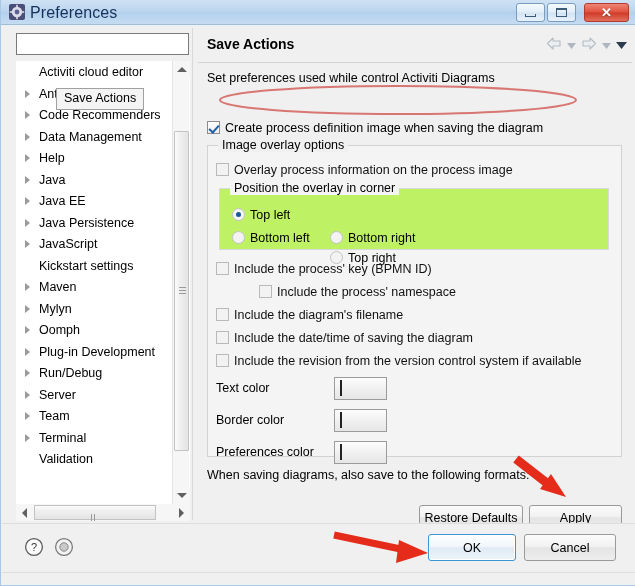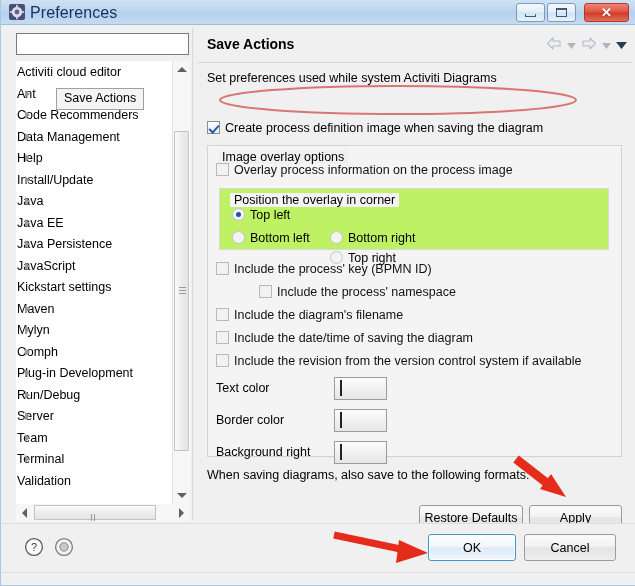--- a/index.html
+++ b/index.html
@@ -99,20 +99,21 @@
     position: absolute; left: 0; top: 0;
     width: 158px; height: 443px;
   }
   .tree-item {
     position: relative;
     height: 21.5px;
     line-height: 21.5px;
     font-size: 12.5px;
     color: #000;
     white-space: nowrap;
+    padding-left: 22px;
     cursor: default;
   }
   .tree-item .arrow {
     position: absolute; left: 8px; top: 6px;
     width: 0; height: 0;
     border-left: 5px solid #9a9a9a;
     border-top: 4px solid transparent;
     border-bottom: 4px solid transparent;
   }
   
@@ -239,21 +240,21 @@
     border: 1px solid #d2d2d2;
     background: #f4f4f4;
   }
   .grp-legend {
     position: absolute; left: 10px; top: -8px;
     background: #f4f4f4;
     padding: 0 4px;
     font-size: 12.5px;
     color: #000;
   }
-  #grp-overlay .grp-legend { background: #f0f0f0; margin-top: 12px; }
+  #grp-overlay .grp-legend { background: #f0f0f0; }
 
   #cb-overlay { left: 8px; top: 17px; }
 
   
   #grp-position {
     position: absolute; left: 11px; top: 42px;
     width: 390px; height: 62px;
     border: 1px solid #d9d9d9;
     background: #bef264;
   }
@@ -405,21 +406,20 @@
     <div id="left-pane">
       <input id="filter-input" type="text" value="" style="">
 
       <div id="tree-box">
         <div id="tree-list">
             <div class="tree-item"><span>Activiti cloud editor</span></div>
             <div class="tree-item"><span class="arrow"></span><span>Ant</span></div>
             <div class="tree-item"><span class="arrow"></span><span>Code Recommenders</span></div>
             <div class="tree-item"><span class="arrow"></span><span>Data Management</span></div>
             <div class="tree-item"><span class="arrow"></span><span>Help</span></div>
-            <div class="tree-item"><span class="arrow"></span><span>Install/Update</span></div>
             <div class="tree-item"><span class="arrow"></span><span>Java</span></div>
             <div class="tree-item"><span class="arrow"></span><span>Java EE</span></div>
             <div class="tree-item"><span class="arrow"></span><span>Java Persistence</span></div>
             <div class="tree-item"><span class="arrow"></span><span>JavaScript</span></div>
             <div class="tree-item"><span>Kickstart settings</span></div>
             <div class="tree-item"><span class="arrow"></span><span>Maven</span></div>
             <div class="tree-item"><span class="arrow"></span><span>Mylyn</span></div>
             <div class="tree-item"><span class="arrow"></span><span>Oomph</span></div>
             <div class="tree-item"><span class="arrow"></span><span>Plug-in Development</span></div>
             <div class="tree-item"><span class="arrow"></span><span>Run/Debug</span></div>
@@ -489,21 +489,21 @@
         </span>
         <span class="nav-ico">
           <svg width="11" height="7" viewBox="0 0 11 7">
               <path d="M0 0 L11 0 L5.5 7 Z" fill="#2b3b50"></path>
             </svg>
         </span>
       </div>
 
       <div id="title-rule"></div>
 
-      <div id="intro-text">Set preferences used while system Activiti Diagrams</div>
+      <div id="intro-text">Set preferences used while control Activiti Diagrams</div>
 
       <div class="cb-row" id="cb-create">
         <span class="cb checked"></span><span class="lbl">Create process definition image when saving the diagram</span>
       </div>
 
       <div id="grp-overlay">
         <div class="grp-legend">Image overlay options</div>
 
         <div class="cb-row disabled" id="cb-overlay">
           <span class="cb disabled"></span><span class="lbl">Overlay process information on the process image</span>
@@ -548,21 +548,21 @@
             <span class="fill" id="fill-text" style="background: rgb(0, 0, 0);"></span>
           </span>
         </div>
         <div class="color-row" id="color-border">
           <span class="lbl">Border color</span>
           <span class="swatch">
             <span class="fill" id="fill-border" style="background: rgb(0, 0, 0);"></span>
           </span>
         </div>
         <div class="color-row" id="color-bg">
-          <span class="lbl">Background right</span>
+          <span class="lbl">Preferences color</span>
           <span class="swatch">
             <span class="fill" id="fill-bg" style="background: rgb(255, 255, 255);"></span>
           </span>
         </div>
       </div>
 
       <div id="formats-text">When saving diagrams, also save to the following formats:</div>
 
       <div class="btn" id="btn-restore">Restore Defaults</div>
       <div class="btn" id="btn-apply">Apply</div>

